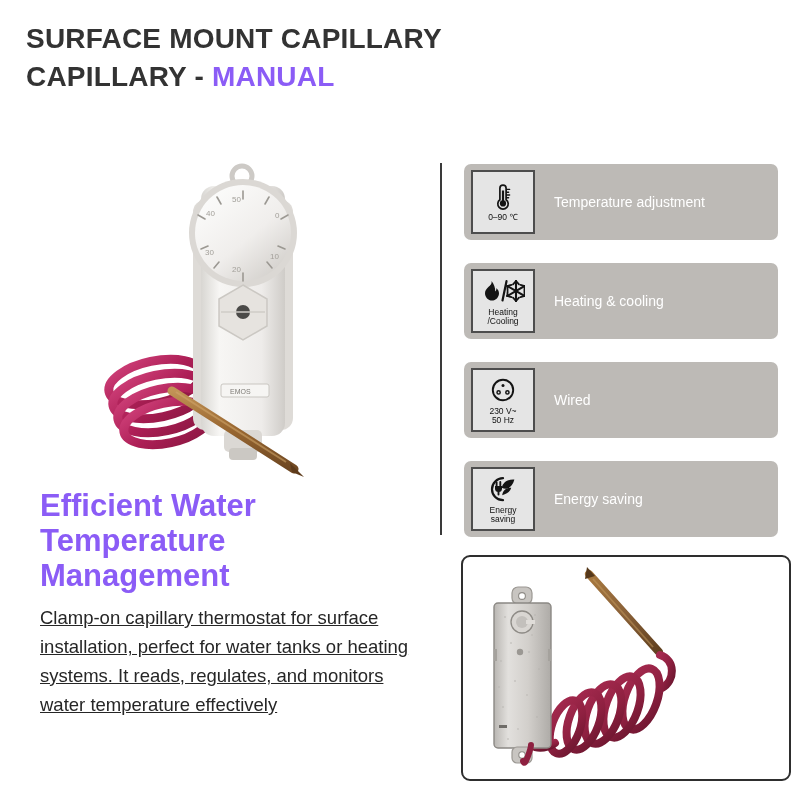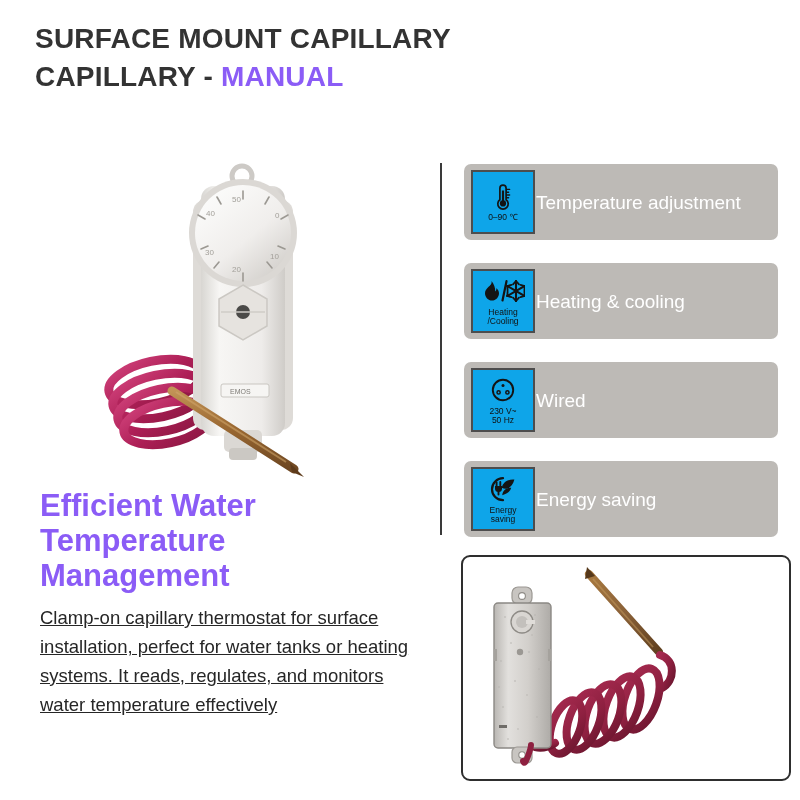--- a/index.html
+++ b/index.html
@@ -11,21 +11,21 @@
     width: 800px;
     height: 800px;
     position: relative;
     font-family: "Liberation Sans", sans-serif;
     overflow: hidden;
   }
 
   
   #title-block {
     position: absolute;
-    left: 35px;
+    left: 26px;
     top: 20px;
     width: 520px;
   }
   .title-line {
     font-size: 28px;
     font-weight: bold;
     letter-spacing: 0.2px;
     line-height: 38px;
     color: #333333;
     white-space: nowrap;
@@ -86,21 +86,21 @@
     background: #bdbab6;
     border-radius: 7px;
     margin-bottom: 23px;
     display: flex;
     align-items: center;
   }
   .feature-icon-box {
     width: 64px;
     height: 64px;
     margin-left: 7px;
-    background: #0ea5e9;
+    background: #e5e5e5;
     border: 2px solid #4d4d4d;
     box-sizing: border-box;
     display: flex;
     flex-direction: column;
     align-items: center;
     justify-content: center;
     flex: none;
   }
   .feature-glyph {
     height: 30px;
@@ -110,23 +110,23 @@
   }
   .feature-caption {
     font-size: 8.5px;
     line-height: 9.5px;
     color: #111111;
     text-align: center;
     margin-top: 2px;
     white-space: pre-line;
   }
   .feature-label {
-    font-size: 19px;
+    font-size: 14px;
     color: #ffffff;
-    margin-left: 1px;
+    margin-left: 19px;
     line-height: 23px;
   }
 
   
   #inset-panel {
     position: absolute;
     left: 461px;
     top: 555px;
     width: 330px;
     height: 226px;

